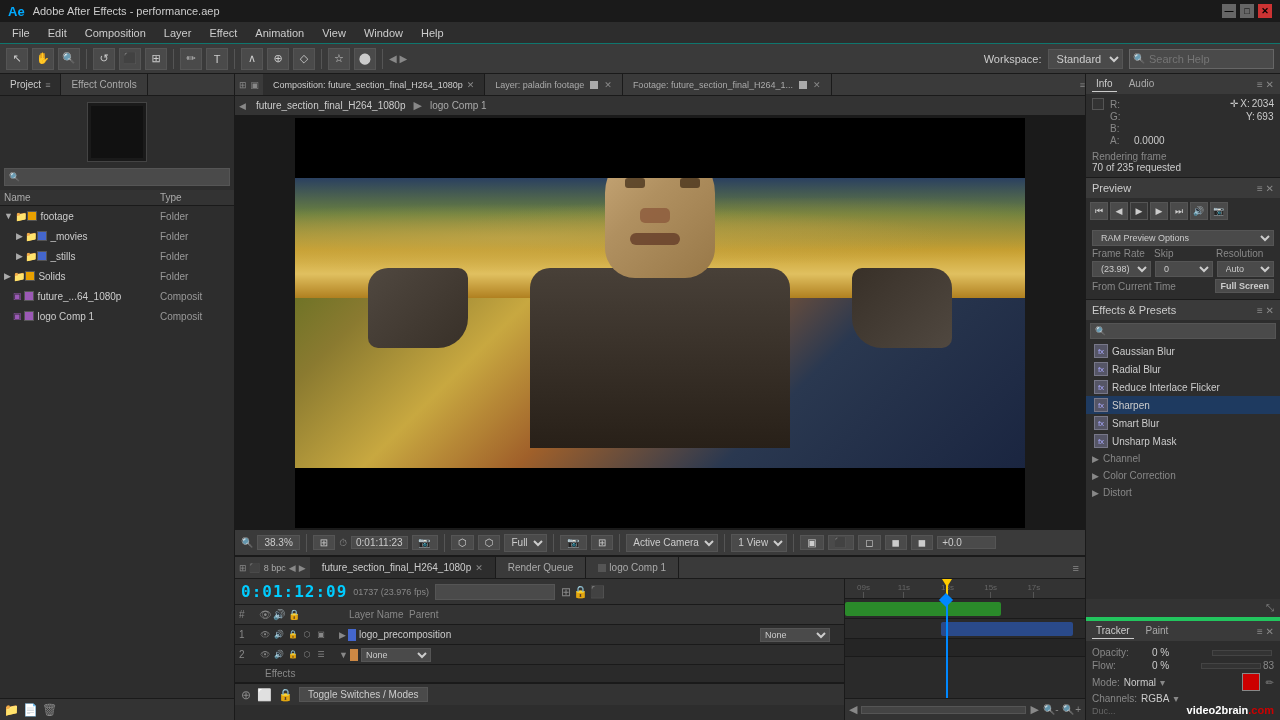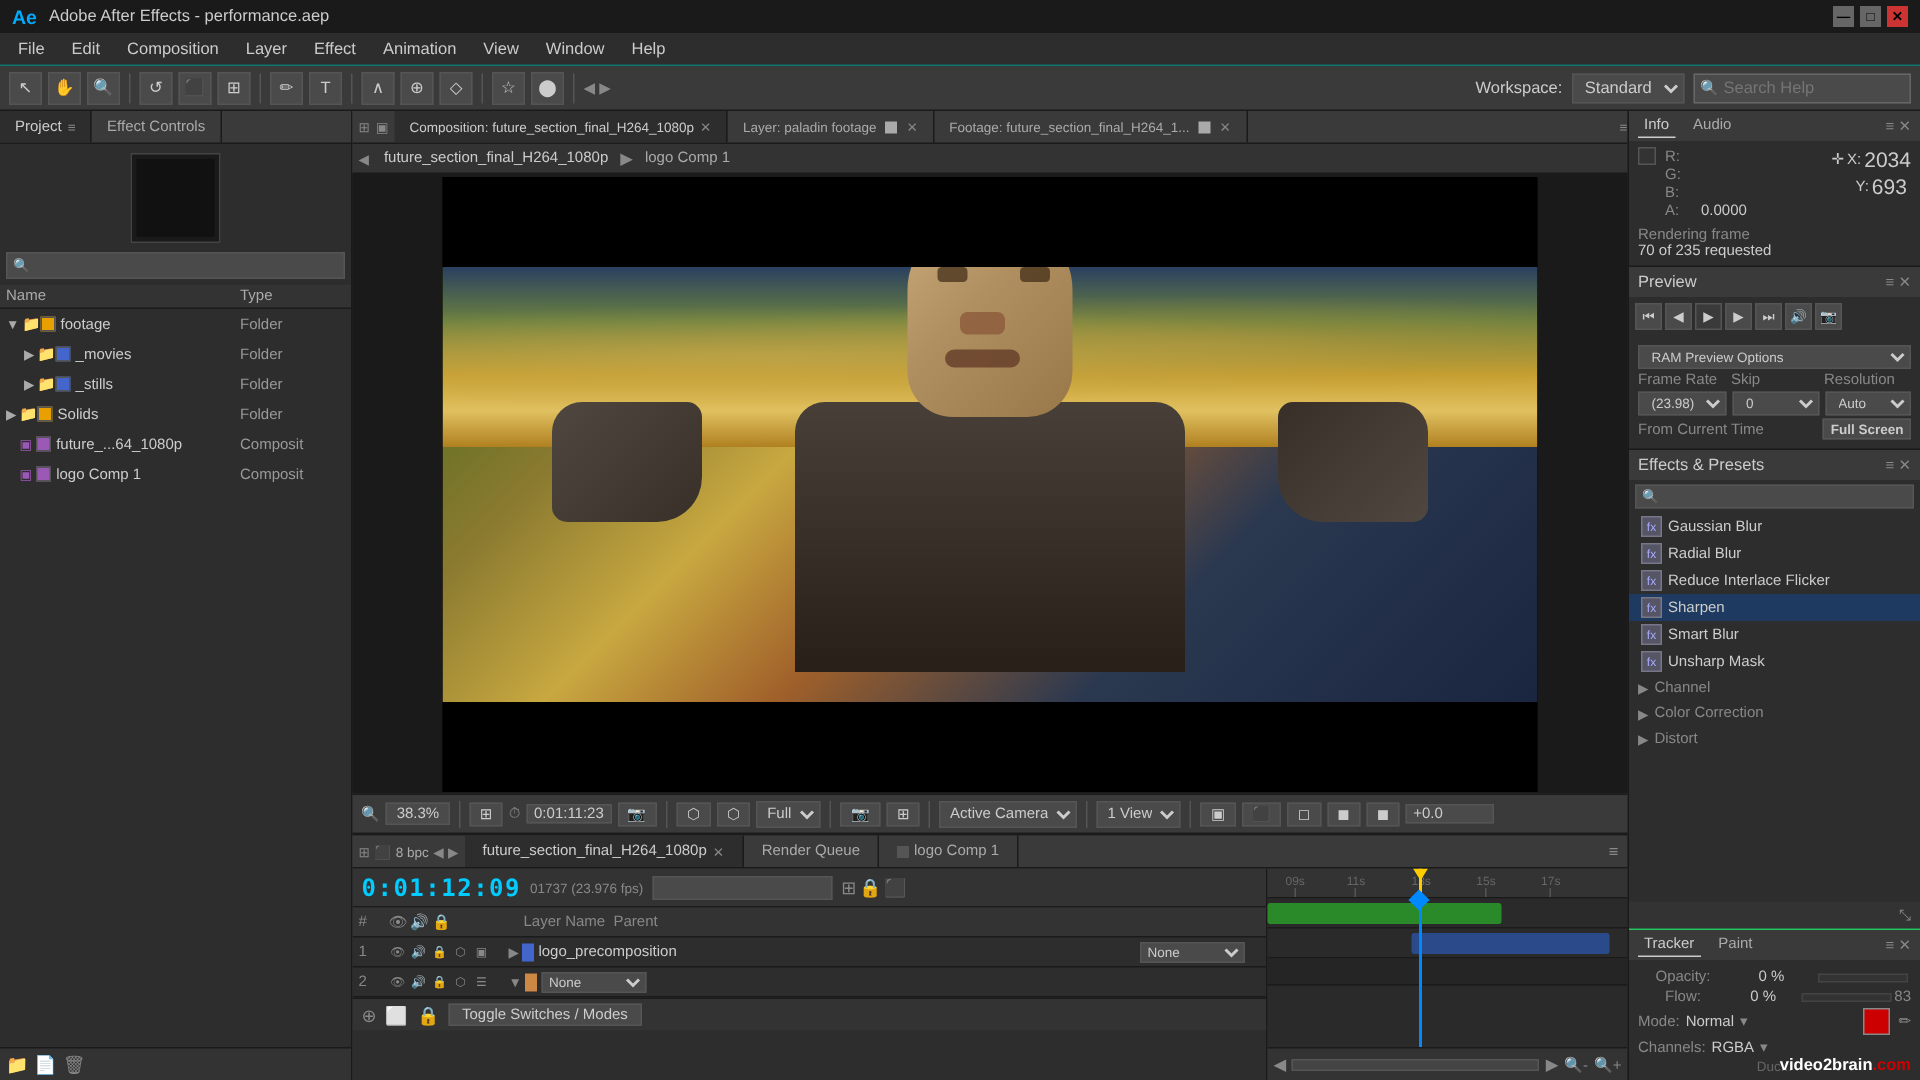--- a/index.html
+++ b/index.html
@@ -465,21 +465,21 @@
     .panel-tabs-right {
       display: flex; gap: 8px;
     }
     .r-tab { font-size: 10px; color: #aaa; cursor: pointer; padding: 2px 4px; }
     .r-tab.active { color: #ccc; border-bottom: 1px solid #ccc; }
     #info-content { padding: 4px 6px; }
     .info-row { display: flex; align-items: center; gap: 4px; margin: 1px 0; font-size: 10px; }
     .info-label { color: #888; width: 20px; }
     .info-value { color: #ccc; }
     .info-color-box { width: 12px; height: 12px; background: #333; border: 1px solid #555; }
-    .info-coord { color: #ccc; font-size: 14px; }
+    .info-coord { color: #ccc; font-size: 10px; }
 
     
     #preview-panel {
       border-bottom: 1px solid #1a1a1a;
     }
     #preview-header {
       display: flex; align-items: center; justify-content: space-between;
       background: #3a3a3a; height: 20px; padding: 0 6px;
     }
     #preview-controls {
@@ -537,22 +537,21 @@
     .effect-category {
       display: flex; align-items: center;
       padding: 3px 6px;
       font-size: 10px; color: #888;
       cursor: pointer;
     }
     .cat-arrow { color: #888; font-size: 9px; margin-right: 4px; }
 
     
     #tracker-panel {
-      border-top: 1px solid #22c55e;
-      text-align: center;
+      border-top: 4px solid #22c55e;
     }
     #tracker-header {
       display: flex; align-items: center; justify-content: space-between;
       background: #3a3a3a; height: 20px; padding: 0 6px;
     }
     #tracker-content { padding: 4px 6px; font-size: 10px; }
     .tracker-row { display: flex; align-items: center; margin: 2px 0; }
     .tracker-label { color: #888; width: 60px; }
     .tracker-value { color: #ccc; flex: 1; }
     .tracker-percent-bar {
@@ -930,20 +929,23 @@
             </div>
             <span class="expand-arrow">▼</span>
             <span class="layer-color" style="background:#cc8844;"></span>
             <div class="layer-parent">
               <select class="parent-select">
                 <option>None</option>
               </select>
             </div>
           </div>
 
+          <div class="effects-sub">
+            <span>Effects</span>
+          </div>
 
           <div id="timeline-bottom-bar">
             <span style="color:#888;cursor:pointer;font-size:12px;">⊕</span>
             <span style="color:#888;cursor:pointer;font-size:12px;">⬜</span>
             <span style="color:#888;cursor:pointer;font-size:12px;">🔒</span>
             <button class="tl-btn">Toggle Switches / Modes</button>
           </div>
         </div>
 
         <div id="timeline-right">

